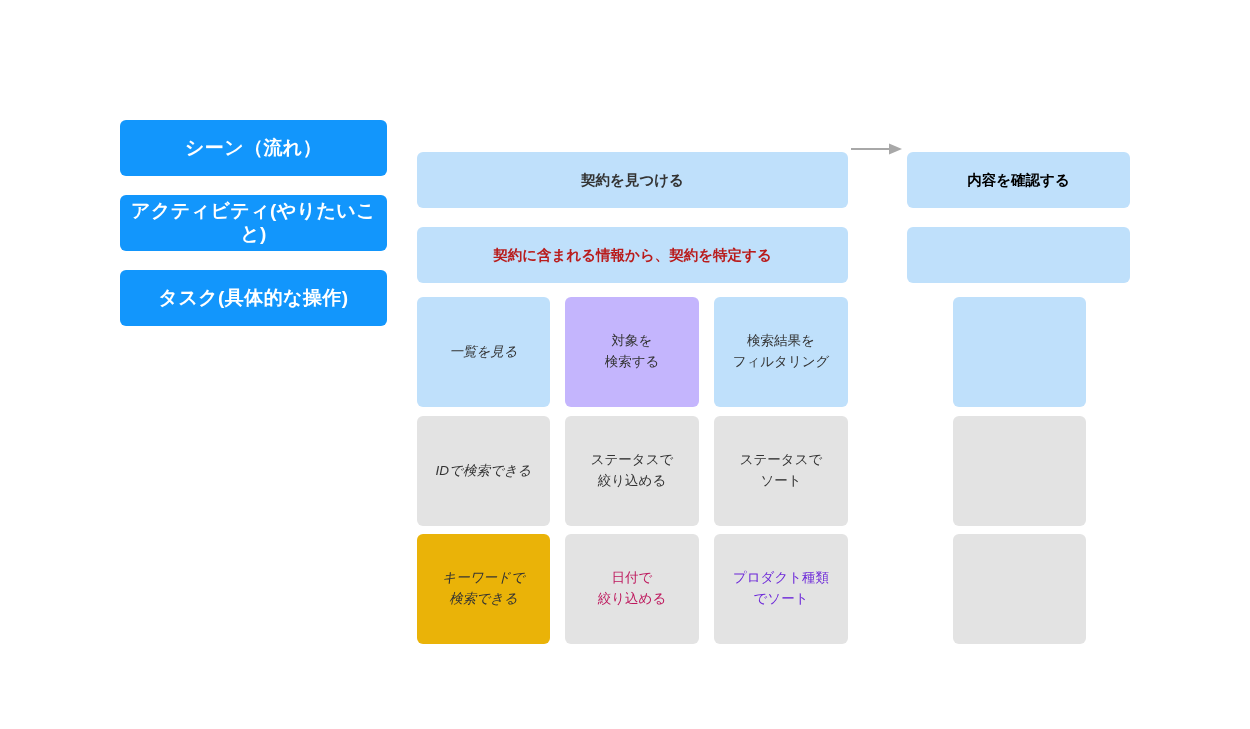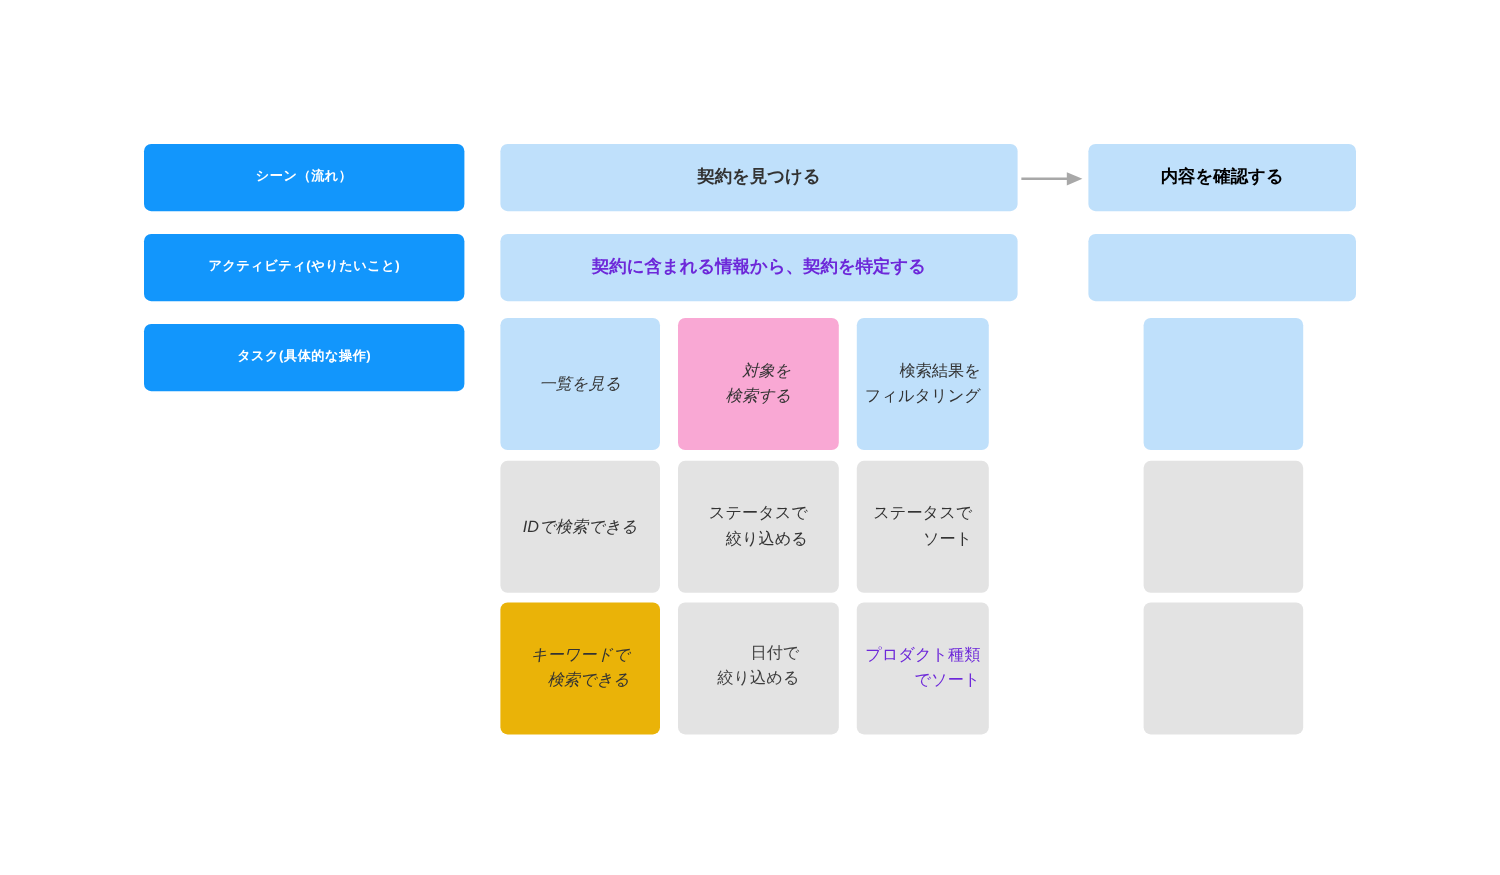--- a/index.html
+++ b/index.html
@@ -27,43 +27,44 @@
   .cat-label {
     position: absolute;
     left: 120px;
     width: 267px;
     height: 56px;
     border-radius: 6px;
     display: flex;
     align-items: center;
     justify-content: center;
     color: #ffffff;
-    font-size: 11px;
+    font-size: 19px;
     font-weight: bold;
     letter-spacing: 0.4px;
     box-sizing: border-box;
     text-align: center;
     line-height: 1.2;
   }
   .cat-scene    { top: 120px; }
   .cat-activity { top: 195px; }
   .cat-task     { top: 270px; }
 
   
   .card {
     position: absolute;
     border-radius: 6px;
     display: flex;
     align-items: center;
     justify-content: center;
     box-sizing: border-box;
-    text-align: right;
+    text-align: center;
     color: #333333;
     line-height: 1.55;
     white-space: pre-line;
+    margin-top: 32px;
   }
   .card.blue { background: #bfe0fb; }
   .card.gray { background: #e3e3e3; }
 
   .card.scene,
   .card.activity {
     font-size: 14.5px;
     font-weight: bold;
     height: 56px;
   }
@@ -77,21 +78,21 @@
   .scene-1 { left: 417px; top: 120px; width: 431px; }
   .scene-2 { left: 907px; top: 120px; width: 223px; }
 
   
   .act-1 { left: 417px; top: 195px; width: 431px; }
   .act-2 { left: 907px; top: 195px; width: 223px; }
 
   
   .t-c1 { left: 417px; width: 133px; font-style: italic; }
   .t-c2 { left: 565px; width: 134px; }
-  .t-c3 { left: 714px; width: 110px; }
+  .t-c3 { left: 714px; width: 134px; }
   .t-c4 { left: 953px; width: 133px; }
 
   .t-r1 { top: 265px; }
   .t-r2 { top: 384px; }
   .t-r3 { top: 502px; }
 
   
   .arrow {
     position: absolute;
     left: 851px;
@@ -115,39 +116,39 @@
 
   <div class="card blue scene scene-2" style="background: rgb(191, 224, 251); color: #000000;">内容を確認する</div>
 
   <div class="arrow">
     <svg width="52" height="16" viewBox="0 0 52 16" xmlns="http://www.w3.org/2000/svg">
       <line x1="0" y1="8" x2="40" y2="8" stroke="#a8a8a8" stroke-width="2.2"></line>
       <polygon points="38,2.5 51,8 38,13.5" fill="#a8a8a8"></polygon>
     </svg>
   </div>
 
-  <div class="card blue activity act-1" style="background: rgb(191, 224, 251); color: #6d28d9;">契約に含まれる情報から、契約を特定する</div>
+  <div class="card blue activity act-1" style="background: rgb(191, 224, 251); color: #b91c1c;">契約に含まれる情報から、契約を特定する</div>
 
   <div class="card blue activity act-2" style="background: rgb(191, 224, 251); color: rgb(51, 51, 51);"></div>
 
   <div class="card blue task t-c1 t-r1" style="background: rgb(191, 224, 251); color: rgb(51, 51, 51);">一覧を見る</div>
-  <div class="card blue task t-c2 t-r1" style="background: #f9a8d4; color: rgb(51, 51, 51); font-style: italic;">対象を
+  <div class="card blue task t-c2 t-r1" style="background: #c4b5fd; color: rgb(51, 51, 51);">対象を
 検索する</div>
   <div class="card blue task t-c3 t-r1" style="background: rgb(191, 224, 251); color: rgb(51, 51, 51);">検索結果を
 フィルタリング</div>
   <div class="card blue task t-c4 t-r1" style="background: rgb(191, 224, 251); color: rgb(51, 51, 51);"></div>
 
   <div class="card gray task t-c1 t-r2" style="background: rgb(227, 227, 227); color: rgb(51, 51, 51);">IDで検索できる</div>
   <div class="card gray task t-c2 t-r2" style="background: rgb(227, 227, 227); color: rgb(51, 51, 51);">ステータスで
 絞り込める</div>
   <div class="card gray task t-c3 t-r2" style="background: rgb(227, 227, 227); color: rgb(51, 51, 51);">ステータスで
 ソート</div>
   <div class="card gray task t-c4 t-r2" style="background: rgb(227, 227, 227); color: rgb(51, 51, 51);"></div>
 
   <div class="card gray task t-c1 t-r3" style="background: #eab308; color: rgb(51, 51, 51);">キーワードで
 検索できる</div>
-  <div class="card gray task t-c2 t-r3" style="background: rgb(227, 227, 227); color: #404040; font-family: Liberation Mono, monospace;">日付で
+  <div class="card gray task t-c2 t-r3" style="background: rgb(227, 227, 227); color: #be185d;">日付で
 絞り込める</div>
   <div class="card gray task t-c3 t-r3" style="background: rgb(227, 227, 227); color: #6d28d9;">プロダクト種類
 でソート</div>
   <div class="card gray task t-c4 t-r3" style="background: rgb(227, 227, 227); color: rgb(51, 51, 51);"></div>
 
 </div>
 
 </body></html>

